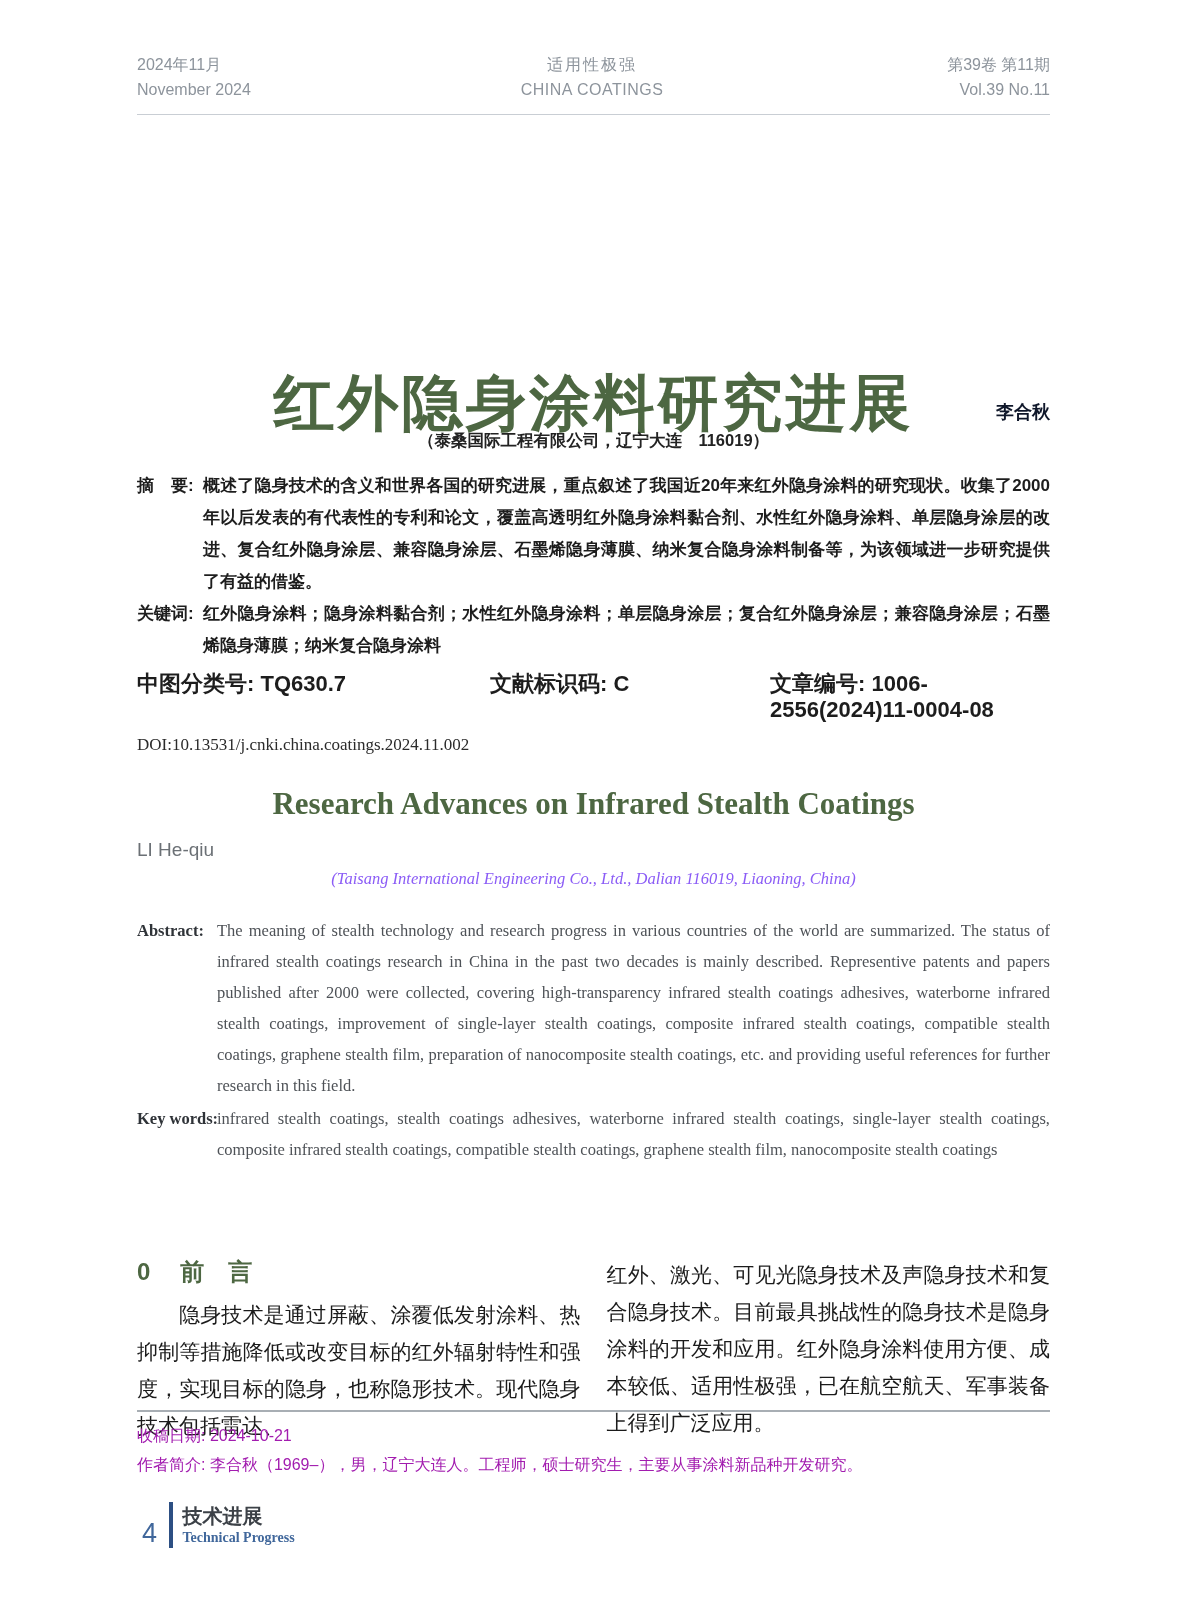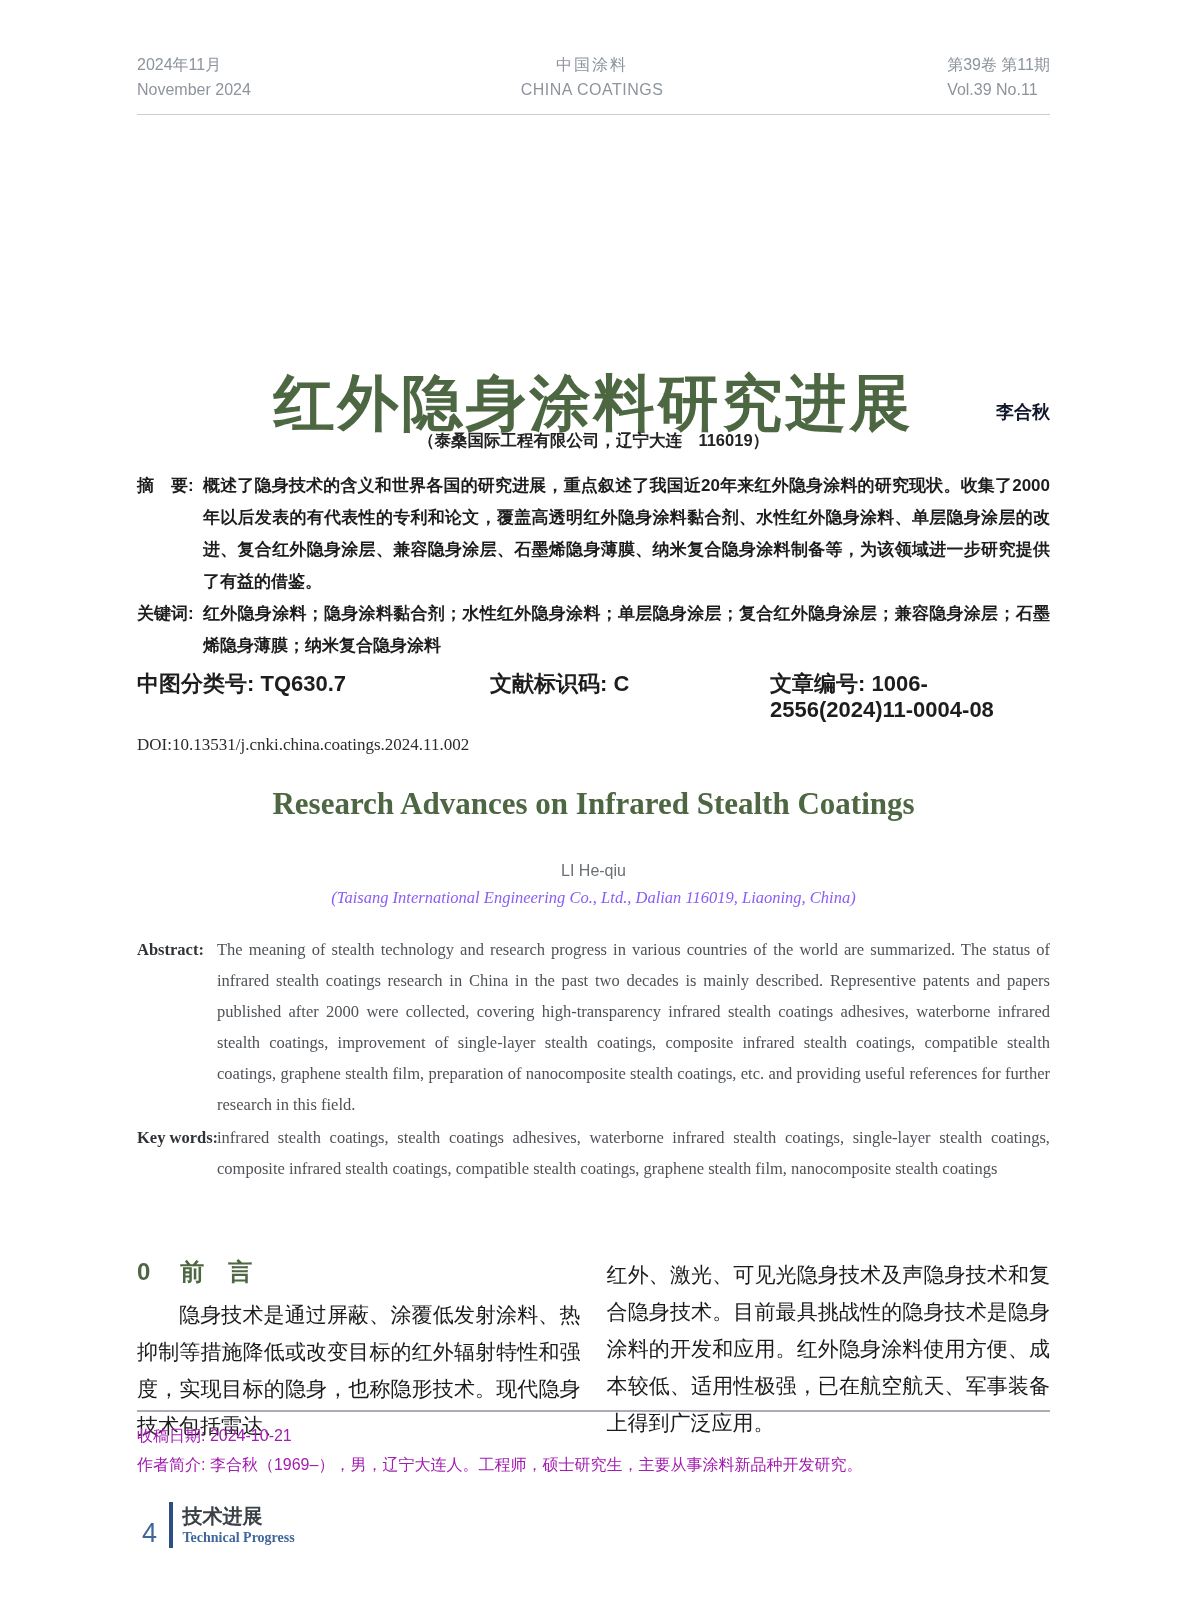--- a/index.html
+++ b/index.html
@@ -19,21 +19,21 @@
     display: flex; justify-content: space-between; align-items: flex-end;
     padding-bottom: 12px;
     border-bottom: 1.5px solid #c9ced4;
     color: #8d949c;
     font-size: 16px; line-height: 25px;
   }
   .rh-col { display: flex; flex-direction: column; }
   .rh-left  { text-align: left; }
   .rh-center{ text-align: center; letter-spacing: 2px; }
   .rh-center .rh-en { letter-spacing: 0.5px; }
-  .rh-right { text-align: left; margin-left: 14px; }
+  .rh-right { text-align: right; margin-left: 14px; }
 
   
   .cn-title {
     position: absolute; top: 322px; left: 137px; width: 913px;
     text-align: center;
     font-size: 61px; font-weight: 700; letter-spacing: 3px;
     color: #4d6742;
   }
   .cn-author {
     position: absolute; top: 400px; left: 137px; width: 913px;
@@ -68,23 +68,23 @@
   
   .front-en {
     position: absolute; top: 786px; left: 137px; width: 913px;
     font-family: "Liberation Serif", serif;
   }
   .en-title {
     text-align: center;
     font-size: 31px; font-weight: 700; color: #4d6742;
   }
   .en-author {
-    margin-top: 40px; text-align: center;
+    margin-top: 17px; text-align: left;
     font-family: "Liberation Sans", sans-serif;
-    font-size: 16px; color: #6b7075;
+    font-size: 19px; color: #6b7075;
   }
   .en-affil {
     margin-top: 8px; text-align: center;
     font-style: italic; font-size: 16.5px; color: #8b5cf6;
   }
   .en-hang {
     display: grid; grid-template-columns: 80px 1fr;
     margin-top: 26px;
     font-size: 16.5px; line-height: 31px; color: #4e5257;
     text-align: justify;
@@ -143,21 +143,21 @@
 <body>
 
 <div class="page">
 
   <div class="running-head">
     <div class="rh-col rh-left">
       <span>2024年11月</span>
       <span>November 2024</span>
     </div>
     <div class="rh-col rh-center">
-      <span>中国涂料</span>
+      <span>适用性极强</span>
       <span class="rh-en">CHINA COATINGS</span>
     </div>
     <div class="rh-col rh-right">
       <span>第39卷 第11期</span>
       <span>Vol.39 No.11</span>
     </div>
   </div>
 
   <h1 class="cn-title">红外隐身涂料研究进展</h1>
   <div class="cn-author">李合秋</div>

